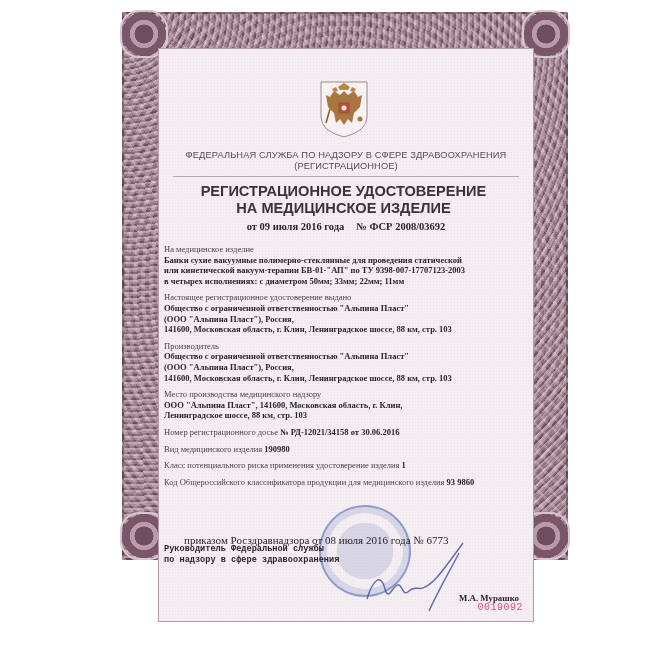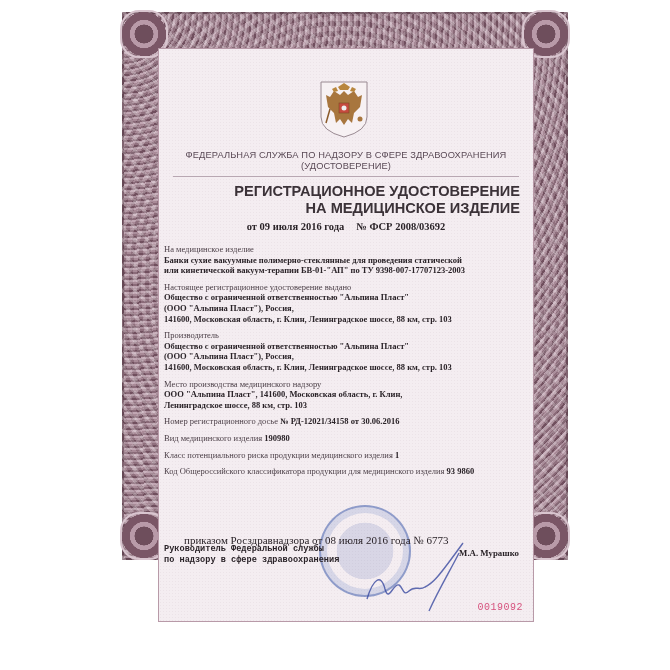--- a/index.html
+++ b/index.html
@@ -42,21 +42,21 @@
     }
     .agency {
       position: absolute; left: 0; right: 0; top: 101px; text-align: center;
       font-family: "Liberation Sans", "DejaVu Sans", sans-serif; font-size: 9.3px; color: #5a4a56;
       letter-spacing: 0.1px; line-height: 11px;
     }
     .rule {
       position: absolute; left: 14px; right: 14px; top: 127px; border-top: 1px solid #b8a7b2;
     }
     .title {
-      position: absolute; left: 0; right: 13px; top: 134px; text-align: right;
+      position: absolute; left: 0; right: 5px; top: 134px; text-align: center;
       font-family: "Liberation Sans", "DejaVu Sans", sans-serif; font-weight: bold;
       font-size: 14.6px; line-height: 17px; color: #3b3238;
     }
     .dateline {
       position: absolute; left: 0; right: 0; top: 172px; text-align: center;
       font-weight: bold; font-size: 10.5px; color: #2a2328;
     }
     .dateline .gap { display: inline-block; width: 12px; }
     .body {
       position: absolute; left: 5px; right: 6px; top: 195px;
@@ -65,21 +65,21 @@
     .blk { margin-bottom: 6px; }
     .lbl { color: #4a3e46; }
     .b { font-weight: bold; }
     .order {
       position: absolute; left: 25px; top: 486px; font-size: 11px; line-height: 11px;
     }
     .head-title {
       position: absolute; left: 5px; top: 495px; font-weight: bold; font-size: 8.6px; line-height: 11px; font-family: Liberation Mono, monospace;
     }
     .head-name {
-      position: absolute; right: 14px; top: 499px; font-weight: bold; font-size: 8.8px;
+      position: absolute; right: 14px; top: 544px; font-weight: bold; font-size: 8.8px;
     }
     .serial {
       position: absolute; right: 10px; top: 553px; font-family: "Liberation Mono", "DejaVu Sans Mono", monospace;
       font-size: 10px; color: #d6527e; letter-spacing: 0.5px;
     }
     .seal {
       position: absolute; left: 160px; top: 456px; width: 88px; height: 88px; border-radius: 50%;
       border: 2px solid rgba(60,90,170,0.55); box-shadow: inset 0 0 0 6px rgba(80,110,190,0.18);
       background: radial-gradient(circle, rgba(90,110,180,0.18) 0 45%, rgba(0,0,0,0) 46%);
     }
@@ -104,38 +104,39 @@
       <rect x="21" y="24" width="10" height="10" fill="#c64a3e" stroke="#7a4a22" stroke-width="0.6"></rect>
       <circle cx="26" cy="29" r="2.5" fill="#eee"></circle>
       <path d="M20 8 L26 4 L32 8 L30 11 L22 11 Z" fill="#b8863e"></path>
       <path d="M14 10 L18 8 L20 12 L16 13 Z M32 12 L34 8 L38 10 L36 13 Z" fill="#b8863e"></path>
       <line x1="12" y1="30" x2="8" y2="44" stroke="#8a5a2a" stroke-width="1.5"></line>
       <circle cx="42" cy="40" r="2.5" fill="#a8763e"></circle>
     </svg>
 
     <div class="agency">
       <div>ФЕДЕРАЛЬНАЯ СЛУЖБА ПО НАДЗОРУ В СФЕРЕ ЗДРАВООХРАНЕНИЯ</div>
-      <div>(УДОСТОВЕРЕНИЕ)</div>
+      <div>(РЕГИСТРАЦИОННОЕ)</div>
     </div>
     <div class="rule"></div>
 
     <div class="title">
       <div>РЕГИСТРАЦИОННОЕ УДОСТОВЕРЕНИЕ</div>
       <div>НА МЕДИЦИНСКОЕ ИЗДЕЛИЕ</div>
     </div>
 
     <div class="dateline">
       <span>от 09 июля 2016 года</span><span class="gap"></span><span>№ ФСР 2008/03692</span>
     </div>
 
     <div class="body">
       <div class="blk">
         <div class="lbl">На медицинское изделие</div>
         <div class="b">Банки сухие вакуумные полимерно-стеклянные для проведения статической</div>
         <div class="b">или кинетической вакуум-терапии БВ-01-"АП" по ТУ 9398-007-17707123-2003</div>
+        <div class="b">в четырех исполнениях: с диаметром 50мм; 33мм; 22мм; 11мм</div>
       </div>
       <div class="blk">
         <div class="lbl">Настоящее регистрационное удостоверение выдано</div>
         <div class="b">Общество с ограниченной ответственностью "Альпина Пласт"</div>
         <div class="b">(ООО "Альпина Пласт"), Россия,</div>
         <div class="b">141600, Московская область, г. Клин, Ленинградское шоссе, 88 км, стр. 103</div>
       </div>
       <div class="blk">
         <div class="lbl">Производитель</div>
         <div class="b">Общество с ограниченной ответственностью "Альпина Пласт"</div>
@@ -149,21 +150,21 @@
       </div>
       <div class="blk">
         <span class="lbl">Номер регистрационного досье</span>
         <span class="b">№ РД-12021/34158 от 30.06.2016</span>
       </div>
       <div class="blk">
         <span class="lbl">Вид медицинского изделия</span>
         <span class="b">190980</span>
       </div>
       <div class="blk">
-        <span class="lbl">Класс потенциального риска продукции медицинского изделия</span>
+        <span class="lbl">Класс потенциального риска применения удостоверение изделия</span>
         <span class="b">1</span>
       </div>
       <div class="blk">
         <span class="lbl">Код Общероссийского классификатора продукции для медицинского изделия</span>
         <span class="b">93 9860</span>
       </div>
     </div>
 
     <div class="seal"></div>
 

